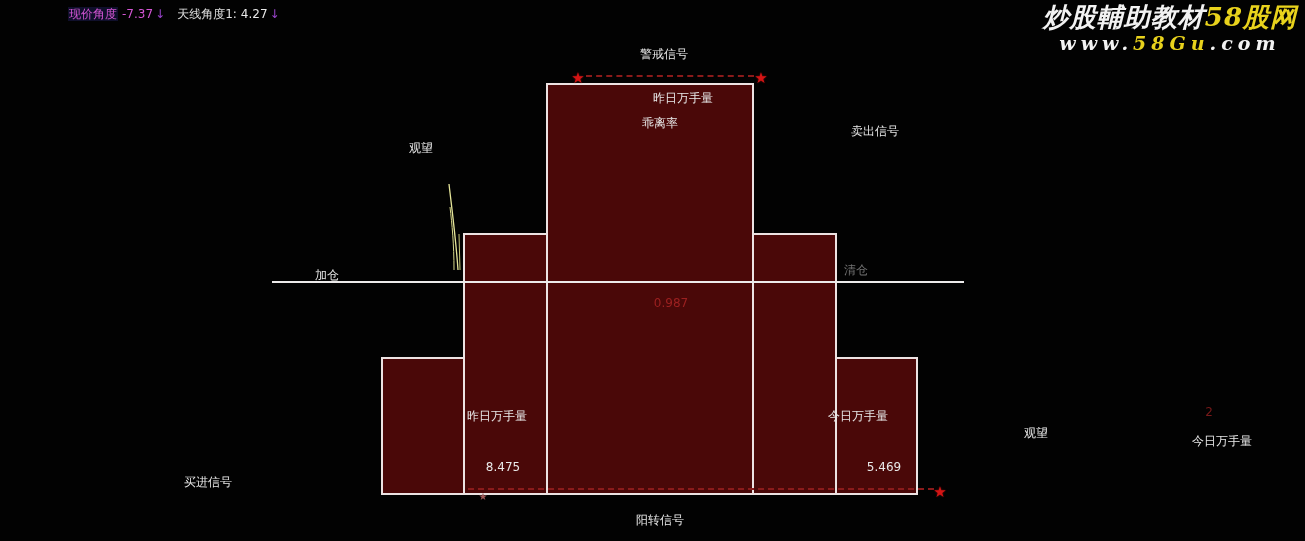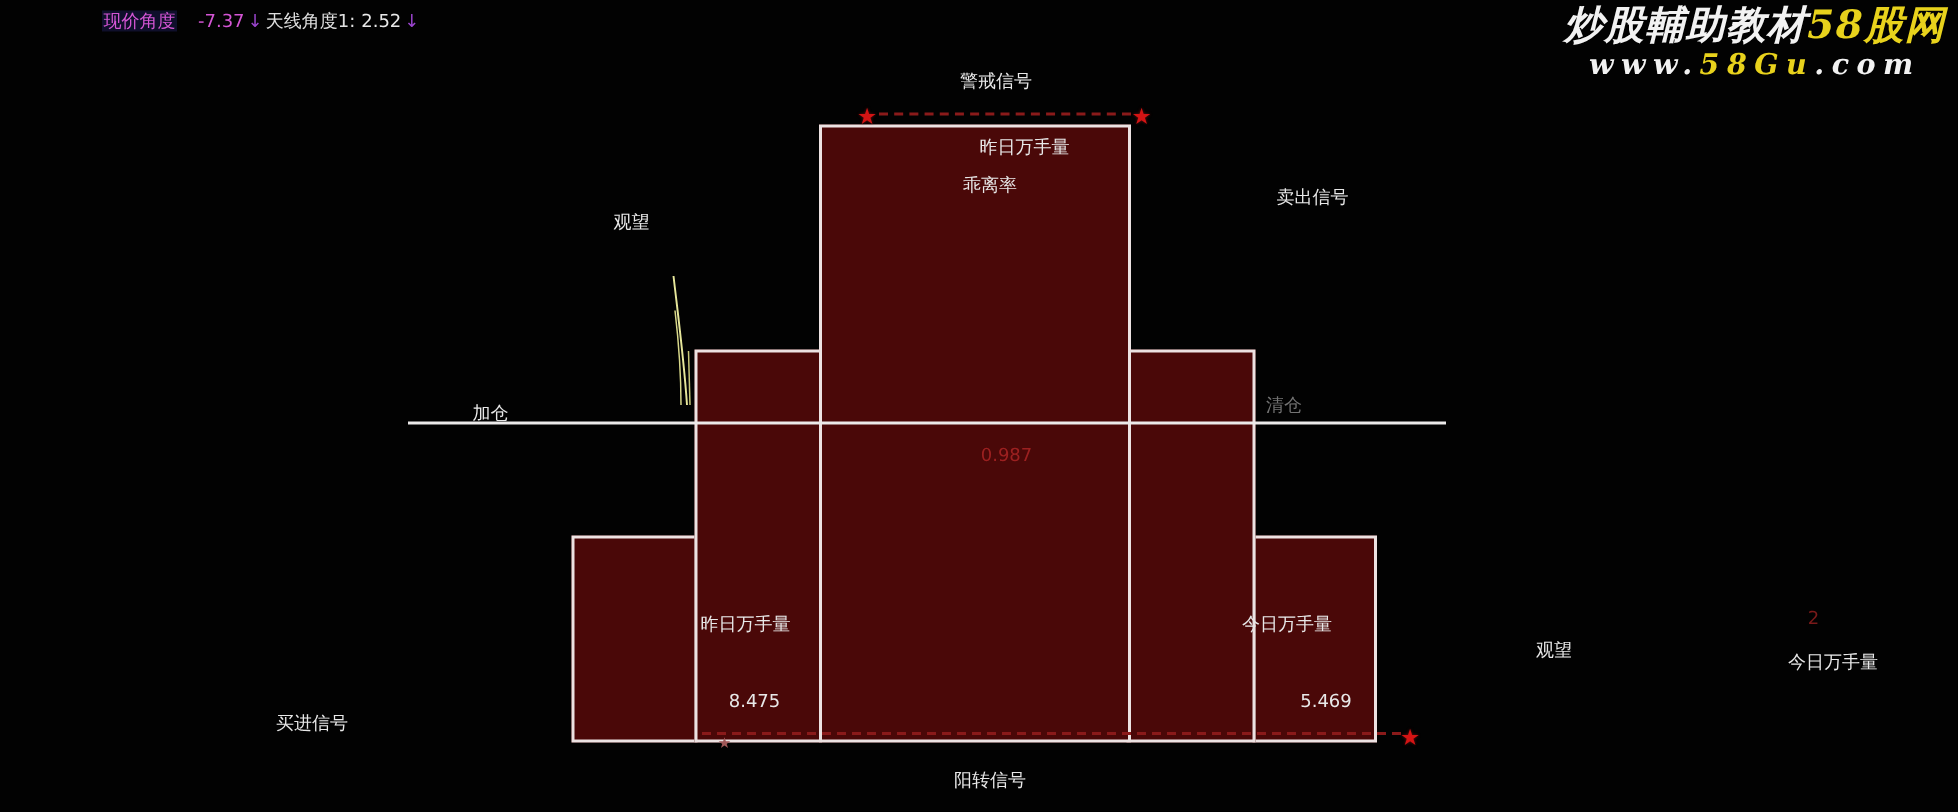--- a/index.html
+++ b/index.html
@@ -4,23 +4,23 @@
 <style>
   html,body { margin:0; padding:0; background:#000; }
   .screen {
     position:relative; width:1305px; height:541px;
     background:#020202; overflow:hidden;
     font-family:"DejaVu Sans", sans-serif;
   }
   
   .hdr { position:absolute; left:68px; top:6px; font-size:12px; white-space:nowrap; }
   .hdr .magenta { color:#d455d4; background:rgba(28,28,78,.55); padding:0 1px; }
-  .hdr .mag-val { color:#d455d4; margin-left:14px; }
+  .hdr .mag-val { color:#d455d4; margin-left:4px; }
   .hdr .arrow { color:#9a44cc; margin:0 2px; }
-  .hdr .white { color:#e0e0e0; }
+  .hdr .white { color:#e0e0e0; margin-left:10px; }
   .hdr .white-val { color:#e8e8e8; margin-left:4px; }
   
   .wm { position:absolute; top:2px; right:8px; text-align:center; z-index:3;
         font-family:"DejaVu Serif", serif; font-style:italic; font-weight:bold; }
   .wm-line1 { font-size:26px; color:#f2f2f2; letter-spacing:1px; line-height:30px; }
   .wm .yellow { color:#e8d21c; }
   .wm-line2 { font-size:19px; color:#f2f2f2; letter-spacing:5px; line-height:22px; }
   
   .box { position:absolute; background:#4a0808; border:2px solid #ece2e2; box-sizing:border-box; }
   .box-llow  { left:381px; top:357px; width:84px;  height:138px; z-index:1; }
@@ -64,21 +64,21 @@
   .lbl-watchR    { left:1036px; top:425px; }
   .lbl-angR      { left:1222px; top:433px; }
   .lbl-angRval   { left:1209px; top:405px; color:#7a1a1a; }
 </style>
 </head>
 <body>
 
 <div class="screen">
 
   <div class="hdr">
-    <span class="magenta">现价角度</span><span class="mag-val">-7.37</span><span class="arrow">↓</span><span class="white">天线角度1:</span><span class="white-val">2.52</span><span class="arrow">↓</span>
+    <span class="magenta">现价角度</span><span class="mag-val">-7.37</span><span class="arrow">↓</span><span class="white">天线角度1:</span><span class="white-val">4.27</span><span class="arrow">↓</span>
   </div>
 
   <div class="wm">
     <div class="wm-line1">
       <span>炒股輔助教材</span><span class="yellow">58股网</span>
     </div>
     <div class="wm-line2">
       <span>www.</span><span class="yellow">58Gu</span><span>.com</span>
     </div>
   </div>

